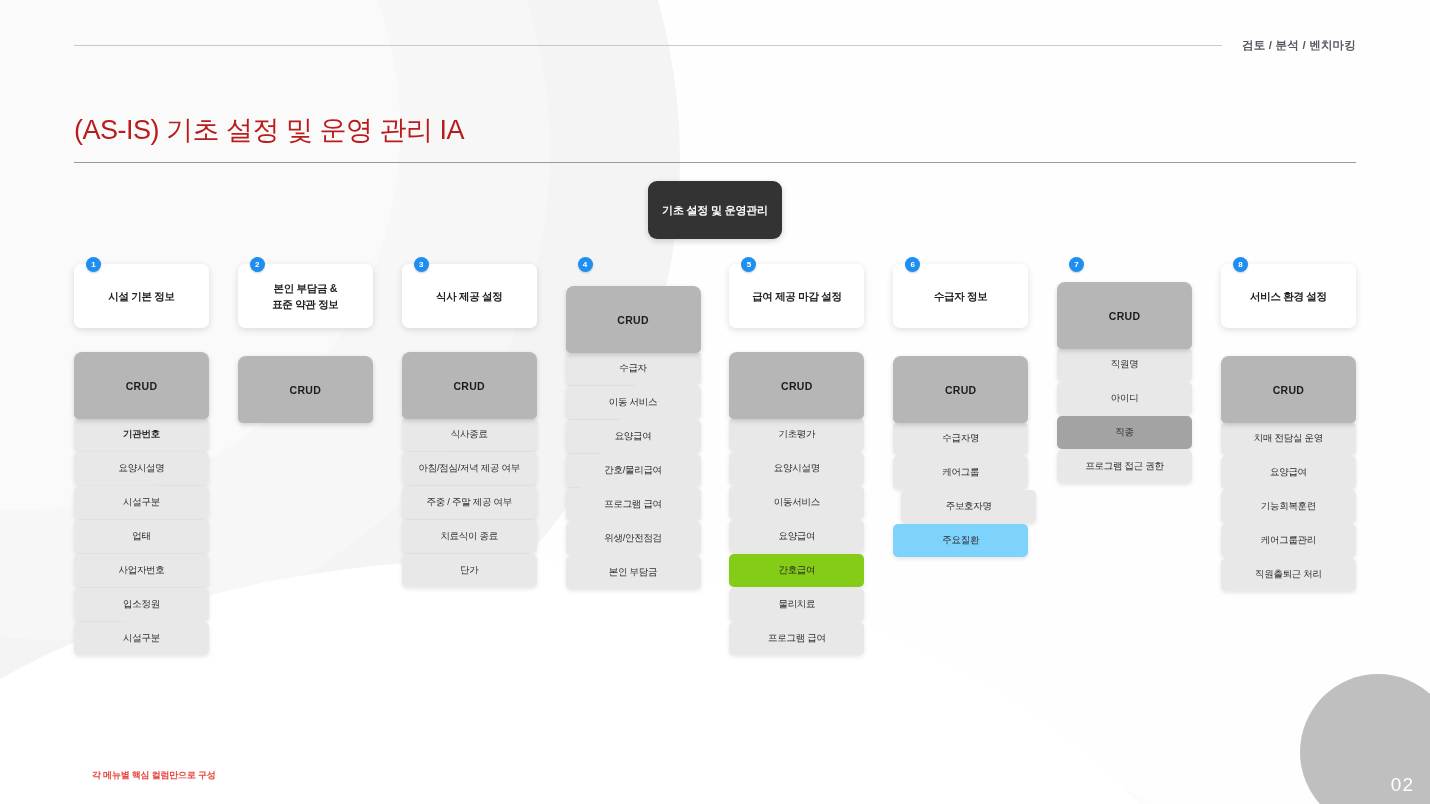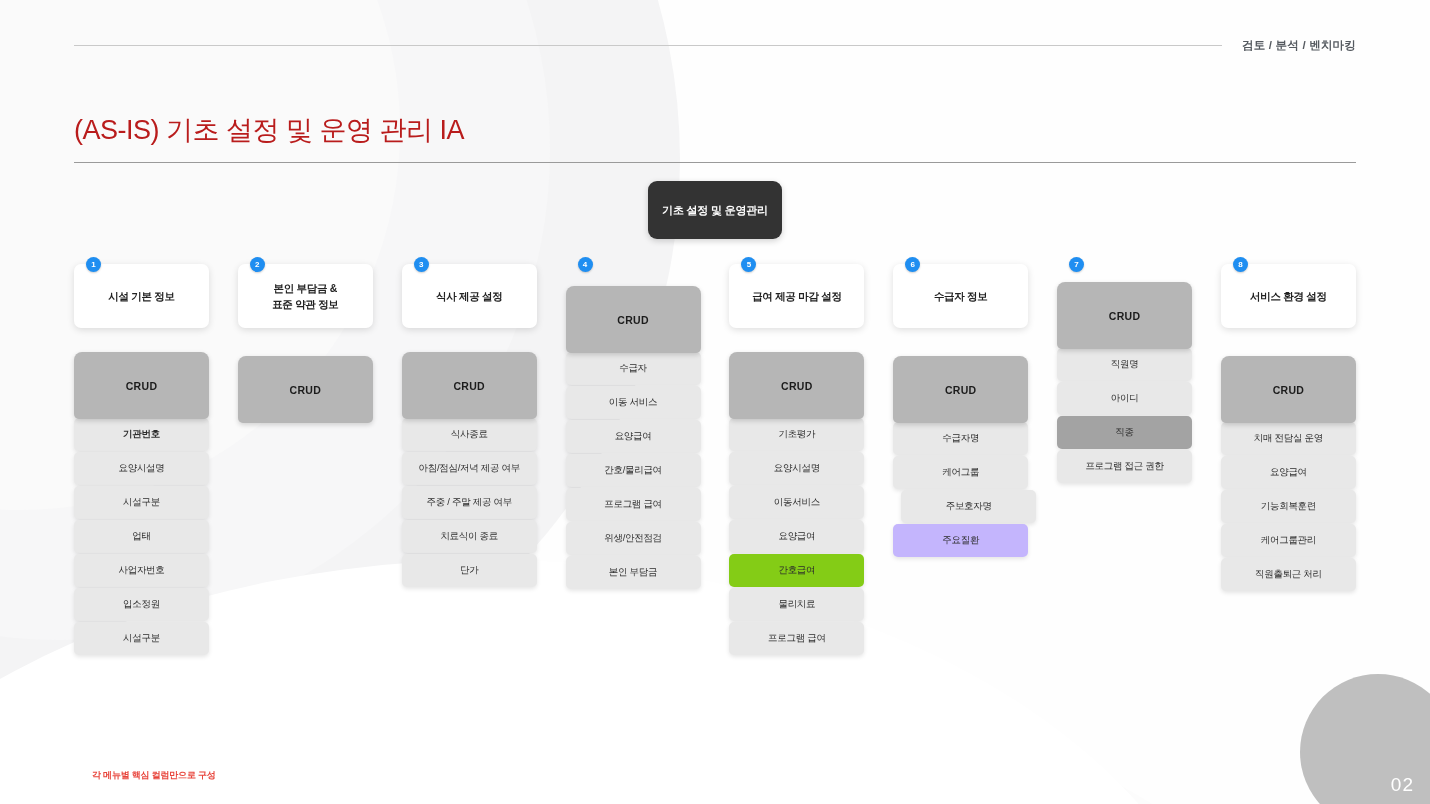--- a/index.html
+++ b/index.html
@@ -245,21 +245,21 @@
         </div>
       </div>
       <div class="col shift-b">
         <div class="badge" style="background: rgb(31, 142, 241);">6</div>
         <div class="menu-card">수급자 정보</div>
         <div class="crud-head" style="background: rgb(182, 182, 182);">CRUD</div>
         <div class="field-list">
           <div class="field" style="background: rgb(232, 232, 232);">수급자명</div>
           <div class="field" style="background: rgb(232, 232, 232);">케어그룹</div>
           <div class="field" style="background: rgb(232, 232, 232); margin-left: 8px;">주보호자명</div>
-          <div class="field" style="background: #c4b5fd;">주요질환</div>
+          <div class="field" style="background: #7dd3fc;">주요질환</div>
         </div>
       </div>
       <div class="col shift-a">
         <div class="badge" style="background: rgb(31, 142, 241);">7</div>
         <div class="crud-head" style="background: rgb(182, 182, 182);">CRUD</div>
         <div class="field-list">
           <div class="field" style="background: rgb(232, 232, 232);">직원명</div>
           <div class="field" style="background: rgb(232, 232, 232);">아이디</div>
           <div class="field" style="background: #a3a3a3;">직종</div>
           <div class="field" style="background: rgb(232, 232, 232);">프로그램 접근 권한</div>

